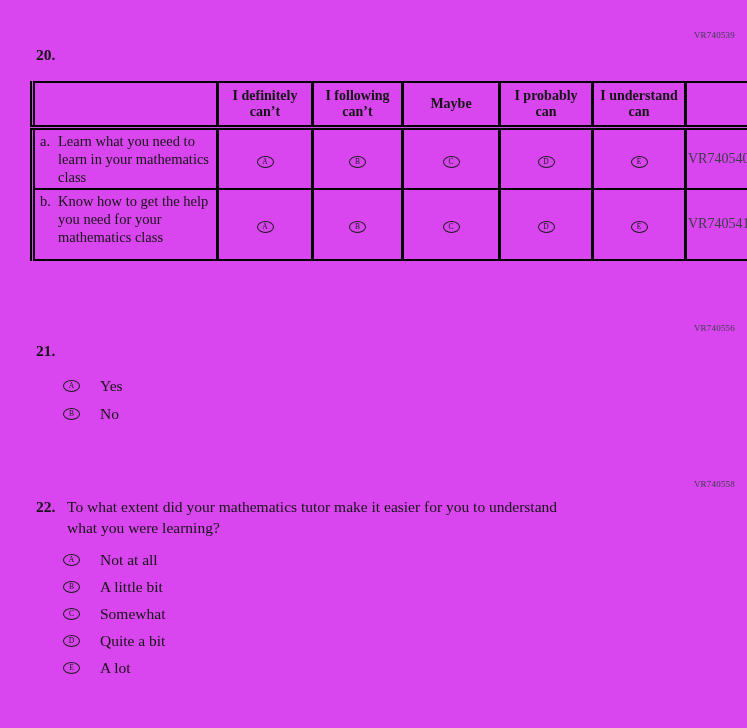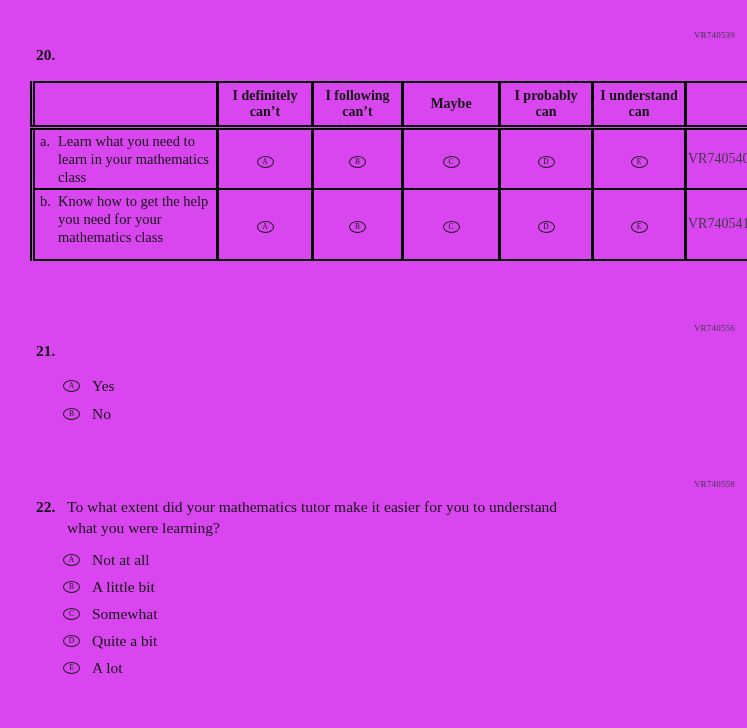--- a/index.html
+++ b/index.html
@@ -87,21 +87,21 @@
   }
 
   
   .options { margin-left: 63px; }
   .q21-opts { margin-top: 16px; }
   .q22-opts { margin-top: 13px; }
   .opt { display: flex; align-items: center; height: 18px; }
   .q21-opts .opt + .opt { margin-top: 10px; }
   .q22-opts .opt + .opt { margin-top: 9px; }
   .opt .bubble { flex: none; }
-  .opt-label { margin-left: 12px; font-size: 15.5px; }
+  .opt-label { margin-left: 20px; font-size: 15.5px; }
   .q21-block { margin-top: 5px; }
   .q22-block { margin-top: 5px; }
 </style>
 </head>
 <body>
 
 <div class="page">
 
   <div class="vr-line vr-q20">
     <span class="vr-code">VR740539</span>

